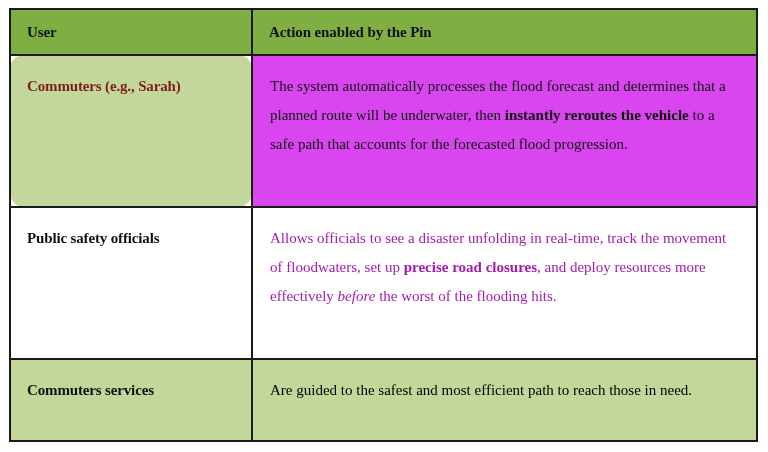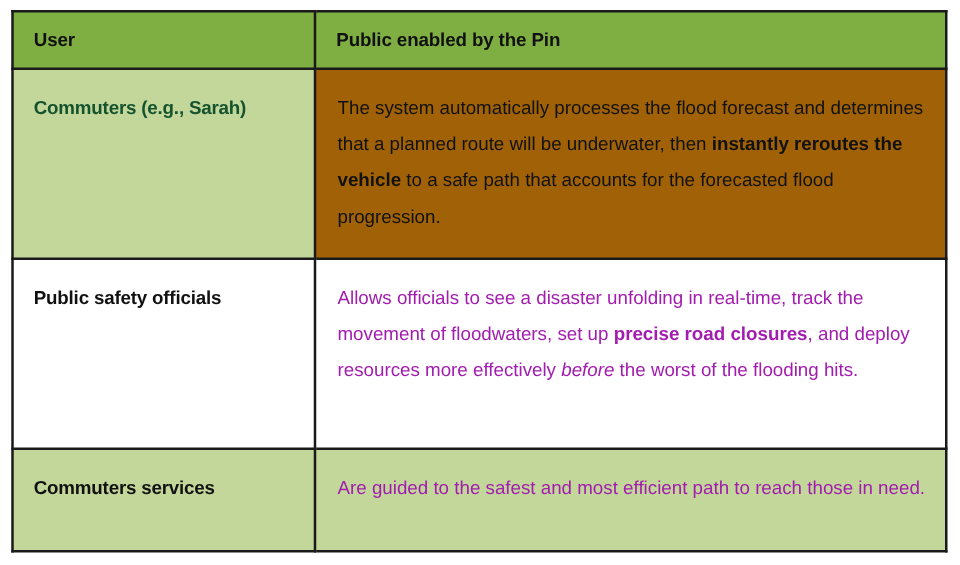--- a/index.html
+++ b/index.html
@@ -15,20 +15,21 @@
     -webkit-font-smoothing: antialiased;
   }
 
   .page {
     position: relative;
     width: 768px;
     height: 452px;
     background: #ffffff;
     box-sizing: border-box;
     padding: 8px 20px 11px 9px;
+    font-family: Liberation Serif, serif;
   }
 
   table.info-table {
     width: 747px;
     border-collapse: collapse;
     table-layout: fixed;
     border: 2px solid #1a1a1a;
   }
 
   table.info-table col.col-user   { width: 242px; }
@@ -87,35 +88,35 @@
 
 <div class="page" style="background: rgb(255, 255, 255);">
   <table class="info-table" style="border-color: rgb(26, 26, 26);">
     <colgroup>
       <col class="col-user">
       <col class="col-action">
     </colgroup>
     <thead>
       <tr class="header-row">
         <th style="background: rgb(127, 174, 67); border-color: rgb(26, 26, 26); color: rgb(17, 17, 17);">User</th>
-        <th style="background: rgb(127, 174, 67); border-color: rgb(26, 26, 26); color: rgb(17, 17, 17);">Public enabled by the Pin</th>
+        <th style="background: rgb(127, 174, 67); border-color: rgb(26, 26, 26); color: rgb(17, 17, 17);">Action enabled by the Pin</th>
       </tr>
     </thead>
     <tbody>
 
       <tr class="row-shaded row-tall">
-        <td class="cell-user" style="background: rgb(196, 215, 155); border-color: rgb(26, 26, 26); color: #14532d;">Commuters (e.g., Sarah)</td>
-        <td class="cell-action" style="background: #a16207; border-color: rgb(26, 26, 26); color: rgb(17, 17, 17); margin-left: 44px;"><span>The system automatically processes the flood forecast and determines that a planned route will be underwater, then </span><b>instantly reroutes the vehicle</b><span> to a safe path that accounts for the forecasted flood progression.</span></td>
+        <td class="cell-user" style="background: rgb(196, 215, 155); border-color: rgb(26, 26, 26); color: #7f1d1d; border-radius: 14px;">Commuters (e.g., Sarah)</td>
+        <td class="cell-action" style="background: #d946ef; border-color: rgb(26, 26, 26); color: rgb(17, 17, 17); margin-left: 44px;"><span>The system automatically processes the flood forecast and determines that a planned route will be underwater, then </span><b>instantly reroutes the vehicle</b><span> to a safe path that accounts for the forecasted flood progression.</span></td>
       </tr>
 
       <tr class="row-plain row-mid">
         <td class="cell-user" style="background: rgb(255, 255, 255); border-color: rgb(26, 26, 26); color: rgb(17, 17, 17);">Public safety officials</td>
         <td class="cell-action" style="background: rgb(255, 255, 255); border-color: rgb(26, 26, 26); color: #a21caf;"><span>Allows officials to see a disaster unfolding in real-time, track the movement of floodwaters, set up </span><b>precise road closures</b><span>, and deploy resources more effectively </span><i>before</i><span> the worst of the flooding hits.</span></td>
       </tr>
 
       <tr class="row-shaded row-short">
         <td class="cell-user" style="background: rgb(196, 215, 155); border-color: rgb(26, 26, 26); color: rgb(17, 17, 17);">Commuters services</td>
-        <td class="cell-action" style="background: rgb(196, 215, 155); border-color: rgb(26, 26, 26); color: #a21caf;"><span>Are guided to the safest and most efficient path to reach those in need.</span></td>
+        <td class="cell-action" style="background: rgb(196, 215, 155); border-color: rgb(26, 26, 26); color: #000000;"><span>Are guided to the safest and most efficient path to reach those in need.</span></td>
       </tr>
 
     </tbody>
   </table>
 </div>
 
 </body></html>

